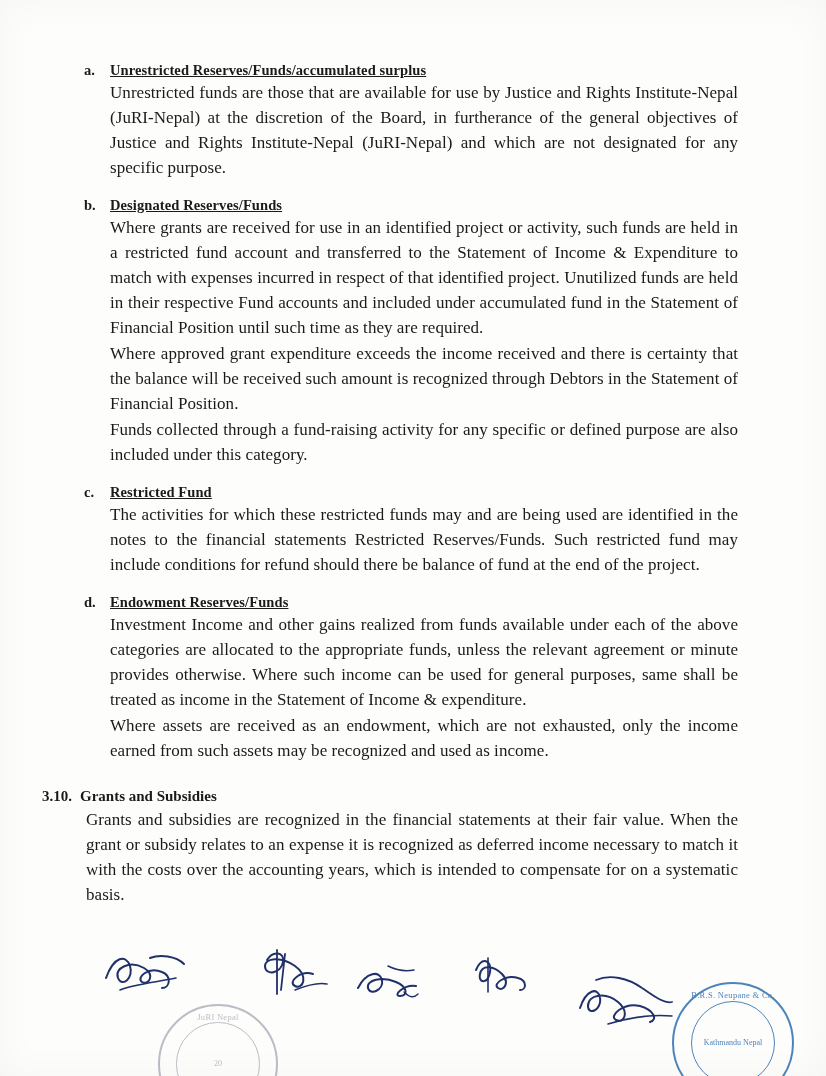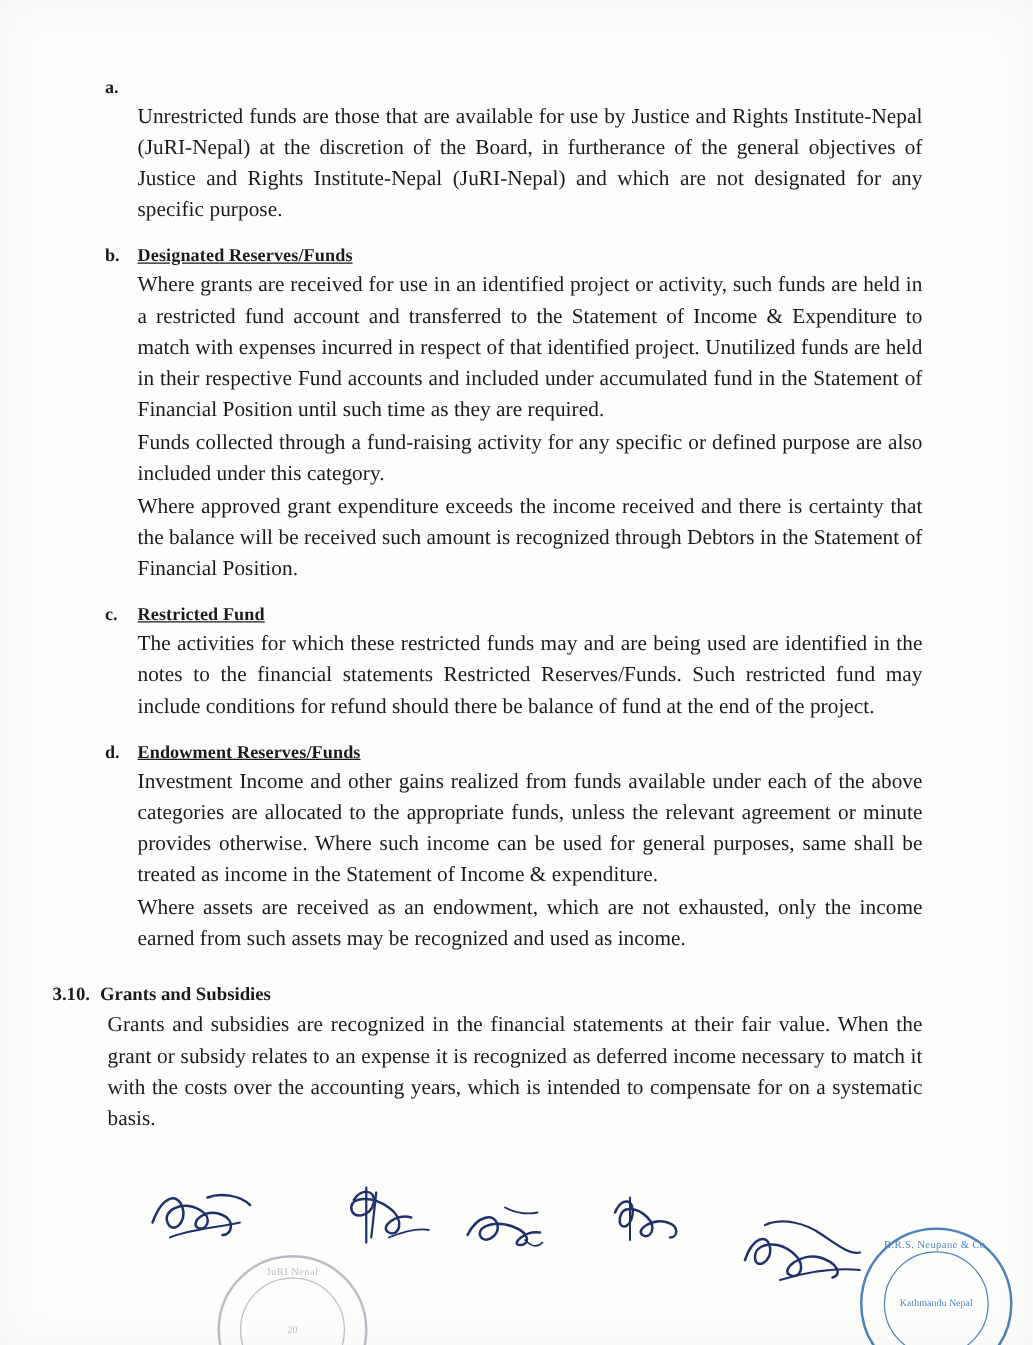--- a/index.html
+++ b/index.html
@@ -80,21 +80,21 @@
     font-weight: bold;
     font-size: 15px;
   }
   .num-body {
     margin-left: 8px;
   }
 
   
   .sig-layer {
     position: absolute;
-    left: 16px;
+    left: 0;
     top: 0;
     width: 784px;
     height: 1076px;
     pointer-events: none;
   }
   .sig {
     position: absolute;
     color: #20306a;
   }
   .stamp {
@@ -149,35 +149,36 @@
 </head>
 <body>
 
 <div class="page">
 
   <div class="content">
 
     <div class="section">
       <div class="sec-head">
         <span class="sec-letter">a.</span>
+        <span class="sec-title">Unrestricted Reserves/Funds/accumulated surplus</span>
       </div>
       <div class="body-block">
         <p class="para">Unrestricted funds are those that are available for use by Justice and Rights Institute-Nepal (JuRI-Nepal) at the discretion of the Board, in furtherance of the general objectives of Justice and Rights Institute-Nepal (JuRI-Nepal) and which are not designated for any specific purpose.</p>
       </div>
     </div>
 
     <div class="section">
       <div class="sec-head">
         <span class="sec-letter">b.</span>
         <span class="sec-title">Designated Reserves/Funds</span>
       </div>
       <div class="body-block">
         <p class="para">Where grants are received for use in an identified project or activity, such funds are held in a restricted fund account and transferred to the Statement of Income &amp; Expenditure to match with expenses incurred in respect of that identified project. Unutilized funds are held in their respective Fund accounts and included under accumulated fund in the Statement of Financial Position until such time as they are required.</p>
+        <p class="para">Where approved grant expenditure exceeds the income received and there is certainty that the balance will be received such amount is recognized through Debtors in the Statement of Financial Position.</p>
         <p class="para">Funds collected through a fund-raising activity for any specific or defined purpose are also included under this category.</p>
-        <p class="para">Where approved grant expenditure exceeds the income received and there is certainty that the balance will be received such amount is recognized through Debtors in the Statement of Financial Position.</p>
       </div>
     </div>
 
     <div class="section">
       <div class="sec-head">
         <span class="sec-letter">c.</span>
         <span class="sec-title">Restricted Fund</span>
       </div>
       <div class="body-block">
         <p class="para">The activities for which these restricted funds may and are being used are identified in the notes to the financial statements Restricted Reserves/Funds. Such restricted fund may include conditions for refund should there be balance of fund at the end of the project.</p>

